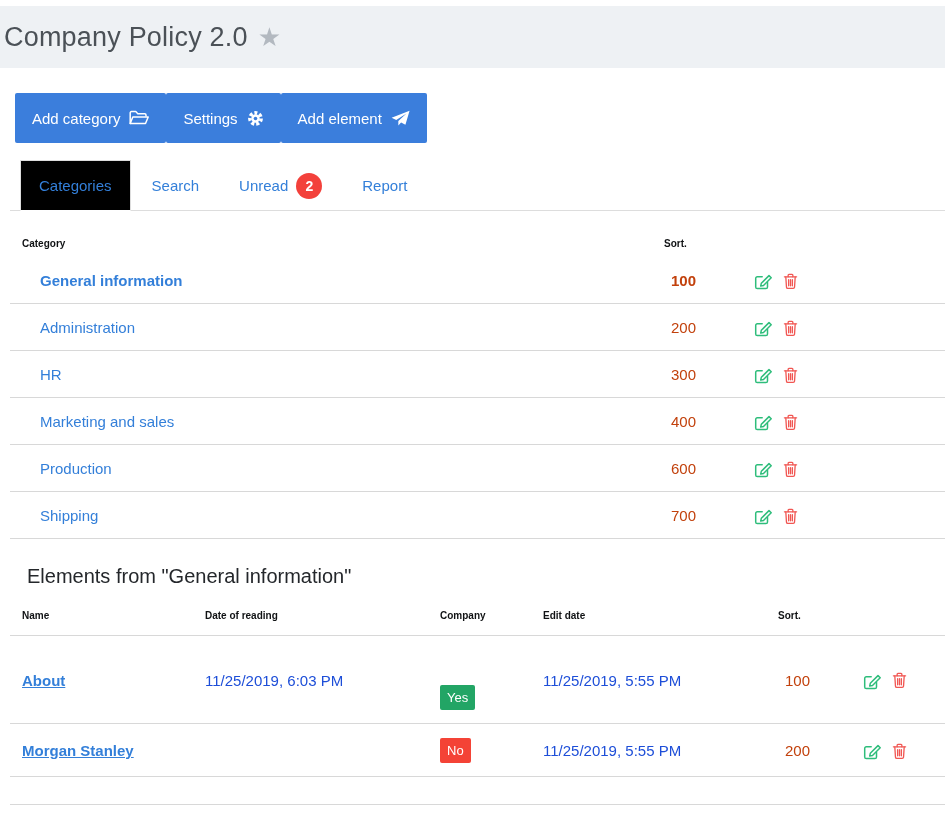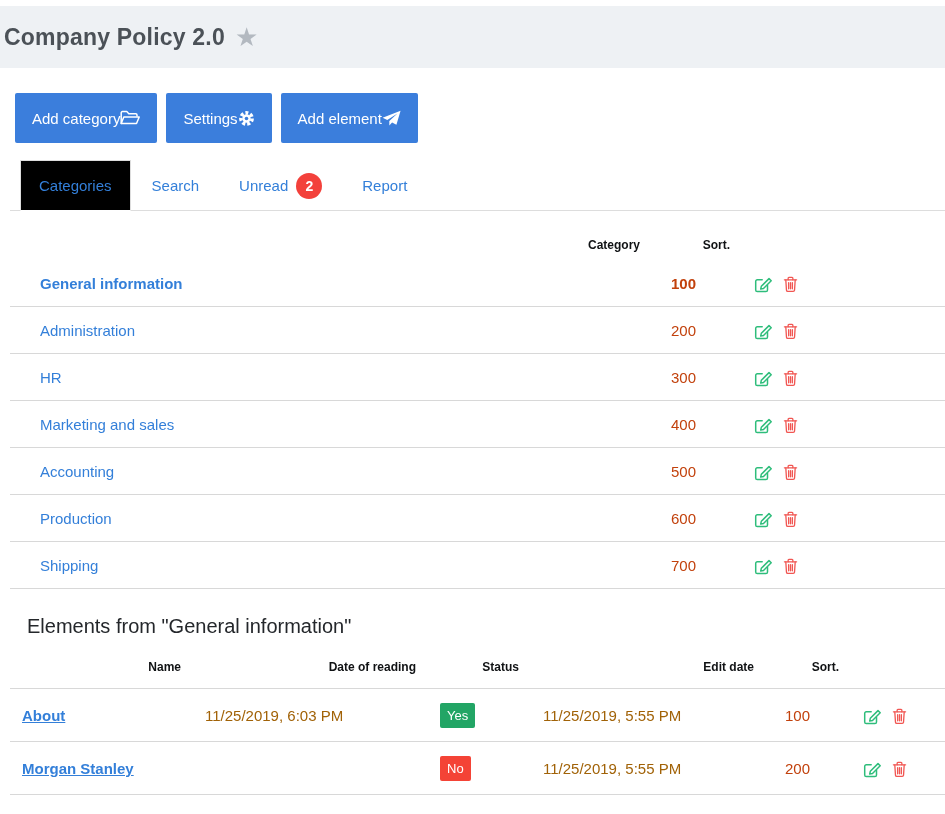--- a/index.html
+++ b/index.html
@@ -12,47 +12,47 @@
   
   .topbar {
     margin-top: 6px;
     height: 62px;
     background: #eef1f4;
     display: flex;
     align-items: center;
     padding-left: 4px;
   }
   .topbar h1 {
-    font-size: 23px;
-    font-weight: 700;
+    font-size: 27px;
+    font-weight: 400;
     color: #4b5157;
     letter-spacing: 0.2px;
   }
   .fav-star {
     font-size: 26px;
     color: #b3b9c0;
     margin-left: 10px;
     line-height: 1;
   }
   
   .content { padding-left: 10px; }
   
   .toolbar { margin: 25px 0 0 5px; display: flex; }
   .btn {
     height: 50px;
     display: inline-flex;
     align-items: center;
+    gap: 9px;
     background: #3b7edc;
     color: #fff;
     border: none;
     border-radius: 2px;
     font-family: "Liberation Sans", sans-serif;
     font-size: 15px;
     padding: 0 17px;
-    margin-right: 9px;
     cursor: pointer;
   }
   .btn svg { display: block; }
   
   .tabs {
     margin-top: 17px;
     padding-left: 10px;
     border-bottom: 1px solid #ddd;
     display: flex;
     align-items: stretch;
@@ -83,22 +83,22 @@
     border-radius: 50%;
     background: #f3413b;
     color: #fff;
     font-size: 14px;
     font-weight: 700;
     margin-left: 8px;
   }
   
   table { border-collapse: collapse; width: 935px; table-layout: fixed; }
   th {
-    text-align: right;
-    font-size: 12px;
+    text-align: left;
+    font-size: 10px;
     font-weight: 700;
     color: #101214;
     padding: 27px 12px 8px 12px;
   }
   td {
     font-size: 15px;
     vertical-align: middle;
     padding: 14px 12px 13px 12px;
     border-bottom: 1px solid #d8d8d8;
   }
@@ -109,29 +109,29 @@
   tr.bold .cat-link, tr.bold .sort-val { font-weight: 700; }
   
   .elements-heading {
     font-size: 20px;
     font-weight: 400;
     color: #24272b;
     margin: 26px 0 0 17px;
   }
   .el-table th { padding: 22px 12px 14px 12px; border-bottom: 1px solid #d8d8d8; }
   .el-link { color: #337fd9; text-decoration: underline; font-weight: bold; }
-  .date-val { color: #a16207; }
+  .date-val { color: #1d4ed8; }
   .status-badge {
     display: inline-block;
     color: #fff;
     font-size: 13px;
     padding: 5px 7px;
     border-radius: 2px;
   }
-  .badge-yes { background: #22a565; }
+  .badge-yes { background: #22a565; margin-top: 35px; }
   .badge-no  { background: #f44336; text-align: center; }
   
   .icon-btn { display: inline-block; margin-right: 7px; text-decoration: none; vertical-align: middle; }
   .icon-btn svg { display: block; }
 </style>
 </head>
 <body>
 
 <div class="topbar">
   <h1>Company Policy 2.0</h1>
@@ -287,44 +287,20 @@
         <path d="M1.5 4 h13"></path>
         <path d="M5.5 4 V2.2 a0.8 0.8 0 0 1 0.8 -0.8 h3.4 a0.8 0.8 0 0 1 0.8 0.8 V4"></path>
         <path d="M3 4.2 l0.7 10.8 a1.4 1.4 0 0 0 1.4 1.3 h5.8 a1.4 1.4 0 0 0 1.4 -1.3 L13 4.2"></path>
         <path d="M6 7 v6.5 M8 7 v6.5 M10 7 v6.5"></path>
       </svg>
     </span>
   </a>
 </td>
   </tr>
 
-  <tr>
-    <td class="cat-cell"><a class="cat-link">Accounting</a></td>
-    <td class="sort-cell"><span class="sort-val">500</span></td>
-    <td class="actions-cell">
-  <a class="icon-btn">
-    <span>
-      <svg width="18" height="18" viewBox="0 0 18 18" fill="none" stroke="#2ebd7b" stroke-width="1.5" stroke-linejoin="round" stroke-linecap="round">
-        <path d="M13.5 10.2 V15 a1.6 1.6 0 0 1 -1.6 1.6 H3.3 A1.6 1.6 0 0 1 1.7 15 V6.4 a1.6 1.6 0 0 1 1.6 -1.6 H8.2"></path>
-        <path d="M7.3 11.3 l7.7 -7.7 2.2 2.2 -7.7 7.7 -2.8 0.6 z"></path>
-      </svg>
-    </span>
-  </a>
-  <a class="icon-btn">
-    <span>
-      <svg width="15" height="17" viewBox="0 0 16 18" fill="none" stroke="#f15652" stroke-width="1.4" stroke-linejoin="round" stroke-linecap="round">
-        <path d="M1.5 4 h13"></path>
-        <path d="M5.5 4 V2.2 a0.8 0.8 0 0 1 0.8 -0.8 h3.4 a0.8 0.8 0 0 1 0.8 0.8 V4"></path>
-        <path d="M3 4.2 l0.7 10.8 a1.4 1.4 0 0 0 1.4 1.3 h5.8 a1.4 1.4 0 0 0 1.4 -1.3 L13 4.2"></path>
-        <path d="M6 7 v6.5 M8 7 v6.5 M10 7 v6.5"></path>
-      </svg>
-    </span>
-  </a>
-</td>
-  </tr>
 
   <tr>
     <td class="cat-cell"><a class="cat-link">Production</a></td>
     <td class="sort-cell"><span class="sort-val">600</span></td>
     <td class="actions-cell">
   <a class="icon-btn">
     <span>
       <svg width="18" height="18" viewBox="0 0 18 18" fill="none" stroke="#2ebd7b" stroke-width="1.5" stroke-linejoin="round" stroke-linecap="round">
         <path d="M13.5 10.2 V15 a1.6 1.6 0 0 1 -1.6 1.6 H3.3 A1.6 1.6 0 0 1 1.7 15 V6.4 a1.6 1.6 0 0 1 1.6 -1.6 H8.2"></path>
         <path d="M7.3 11.3 l7.7 -7.7 2.2 2.2 -7.7 7.7 -2.8 0.6 z"></path>
@@ -379,21 +355,21 @@
         <col style="width:235px">
         <col style="width:103px">
       <col style="width:235px">
         <col style="width:85px">
         <col>
     </colgroup>
     <thead>
       <tr>
         <th>Name</th>
         <th>Date of reading</th>
-        <th>Status</th>
+        <th>Company</th>
         <th>Edit date</th>
         <th>Sort.</th>
         <th></th>
       </tr>
     </thead>
     <tbody id="el-tbody">
   <tr>
     <td><a class="el-link">About</a></td>
     <td><span class="date-val">11/25/2019, 6:03 PM</span></td>
     <td><span class="status-badge badge-yes">Yes</span></td>

